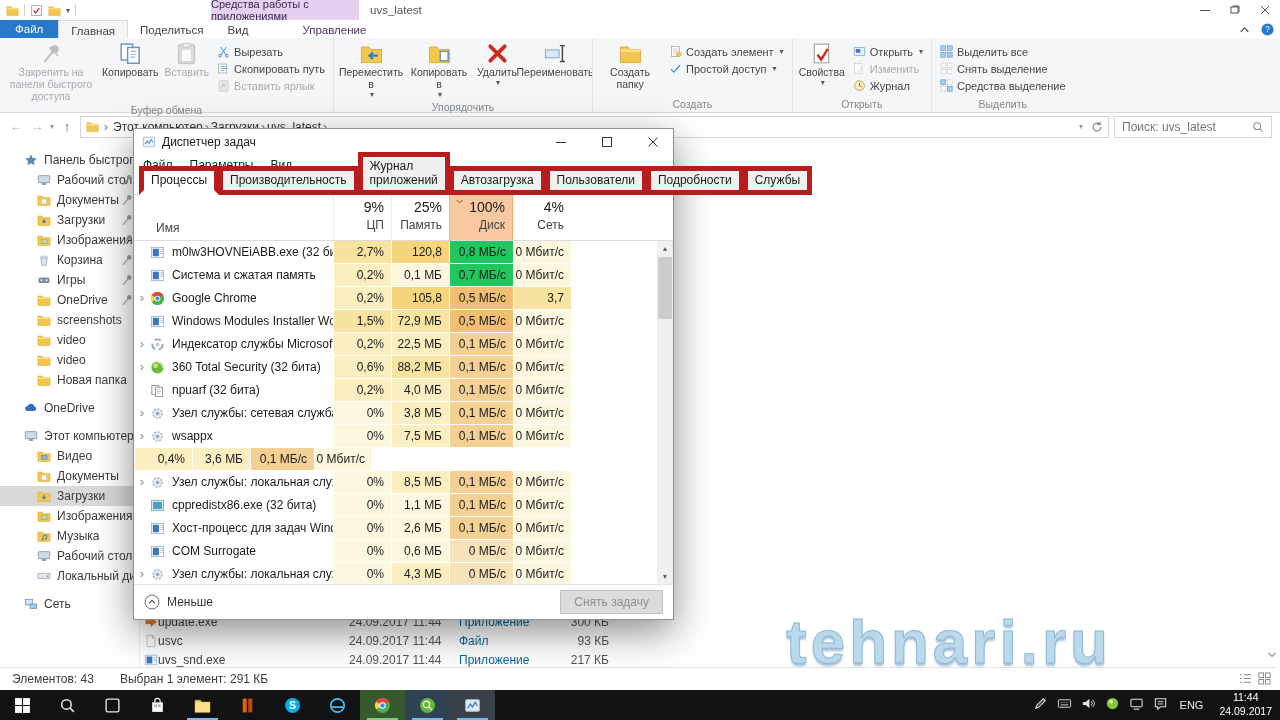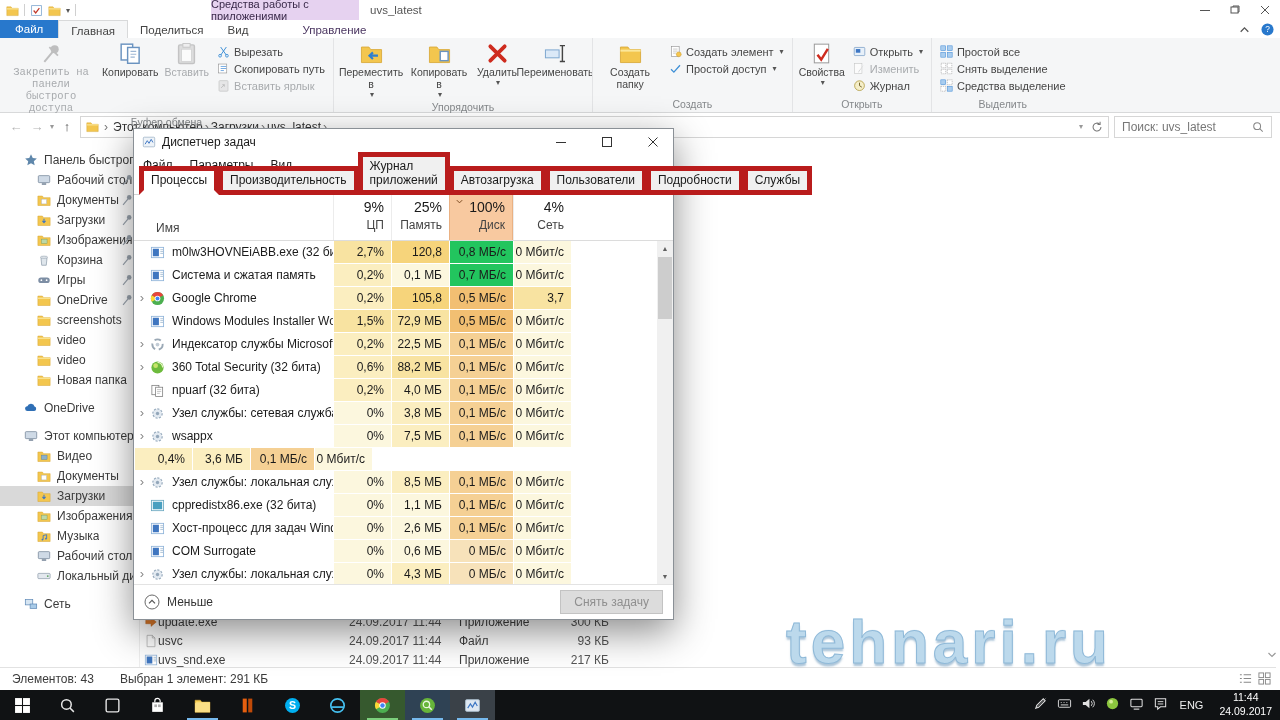--- a/index.html
+++ b/index.html
@@ -30,21 +30,21 @@
   .tabrow-right { position:absolute; right:6px; top:0; height:18px; display:flex; align-items:center; gap:10px; }
   .tabrow-right .ic { width:13px; height:13px; }
 
   .ribbon { height:75px; background:#f5f6f7; border-bottom:1px solid #d8d9da; display:flex; }
   .rgroup { display:flex; flex-direction:column; position:relative; padding:2px 3px 0; }
   .rgroup + .rgroup { border-left:1px solid #e3e4e6; }
   .rbody { flex:1; display:flex; align-items:flex-start; }
   .rlabel { text-align:center; font-size:10.5px; color:#85888b; padding:0 8px 2px; }
   .rbig { min-width:48px; max-width:68px; padding:2px 3px; text-align:center; font-size:10.5px; color:#464646;
     line-height:1.15; display:flex; flex-direction:column; align-items:center; }
-  .rbig.wide { min-width:96px; max-width:96px;font-family:Liberation Mono, monospace; }
+  .rbig.wide { min-width:96px; max-width:96px; }
   .rbig .ic { width:23px; height:23px; margin-bottom:1px; }
   .rsmallstack { display:flex; flex-direction:column; gap:4px; padding:5px 5px 0; }
   .rsmall { display:flex; align-items:center; gap:4px; font-size:11px; color:#464646; white-space:nowrap; }
   .rsmall .ic { width:13px; height:13px; }
   .caret { font-size:8px; color:#555; margin-left:2px; }
   .disabled { color:#a8abae !important; }
   .disabled .ic { filter:grayscale(1) opacity(.55); }
 
   .addressbar { height:27px; display:flex; align-items:center; gap:5px; padding:0 8px; background:#fff; }
   .navbtn { font-size:13px; color:#b5b5b5; width:16px; text-align:center; }
@@ -70,21 +70,21 @@
   .sideitem.selected { background:#d9d9d9; }
   .sidepin { position:absolute; right:5px; width:11px; height:11px; }
   .sidelabel { overflow:hidden; text-overflow:clip; }
 
   .content { flex:1; position:relative; border-left:1px solid #eee; }
   #filelist { position:absolute; top:472px; left:4px; right:24px; }
   .filerow { height:19px; display:flex; align-items:center; font-size:12px; color:#3f3f3f; }
   .filerow .fname { flex:0 0 205px; display:flex; align-items:center; overflow:hidden; white-space:nowrap; }
   .filerow .ic { width:14px; height:14px; flex:none; }
   .filerow .fdate { flex:0 0 110px; color:#555; }
-  .filerow .ftype { flex:0 0 95px; color:#404040; }
+  .filerow .ftype { flex:0 0 95px; color:#0369a1; }
   .filerow .fsize { flex:0 0 55px; text-align:right; color:#555; }
   .content-scroll { position:absolute; right:2px; bottom:6px; width:12px; height:12px; }
 
   .statusbar { position:absolute; left:0; right:4px; bottom:0; height:23px; background:#fff;
     border-top:1px solid #e2e2e2; display:flex; align-items:center; gap:26px; padding-left:12px;
     font-size:12px; color:#3b3b3b; }
   .status-views { position:absolute; right:3px; top:2px; display:flex; gap:2px; }
   .status-views .ic { width:17px; height:17px; padding:2px; }
 
   .watermark { position:absolute; left:786px; top:606px; z-index:40; font-size:62px; font-weight:bold;
@@ -431,21 +431,21 @@
             <div class="rsmallstack">
               <div class="rsmall">
                 <span class="ic">
                   <svg viewBox="0 0 16 16">
                     <rect x="1" y="1" width="6" height="6" fill="#aacdee" stroke="#4a90d9" stroke-width=".7"></rect>
                     <rect x="9" y="1" width="6" height="6" fill="#aacdee" stroke="#4a90d9" stroke-width=".7"></rect>
                     <rect x="1" y="9" width="6" height="6" fill="#aacdee" stroke="#4a90d9" stroke-width=".7"></rect>
                     <rect x="9" y="9" width="6" height="6" fill="#aacdee" stroke="#4a90d9" stroke-width=".7"></rect>
                   </svg>
                 </span>
-                <span>Простой все</span>
+                <span>Выделить все</span>
               </div>
               <div class="rsmall">
                 <span class="ic">
                   <svg viewBox="0 0 16 16">
                     <rect x="1.5" y="1.5" width="5.5" height="5.5" fill="#fff" stroke="#9a9a9a" stroke-width=".7" stroke-dasharray="1.5 1"></rect>
                     <rect x="9" y="1.5" width="5.5" height="5.5" fill="#fff" stroke="#9a9a9a" stroke-width=".7" stroke-dasharray="1.5 1"></rect>
                     <rect x="1.5" y="9" width="5.5" height="5.5" fill="#fff" stroke="#9a9a9a" stroke-width=".7" stroke-dasharray="1.5 1"></rect>
                     <rect x="9" y="9" width="5.5" height="5.5" fill="#fff" stroke="#9a9a9a" stroke-width=".7" stroke-dasharray="1.5 1"></rect>
                   </svg>
                 </span>

